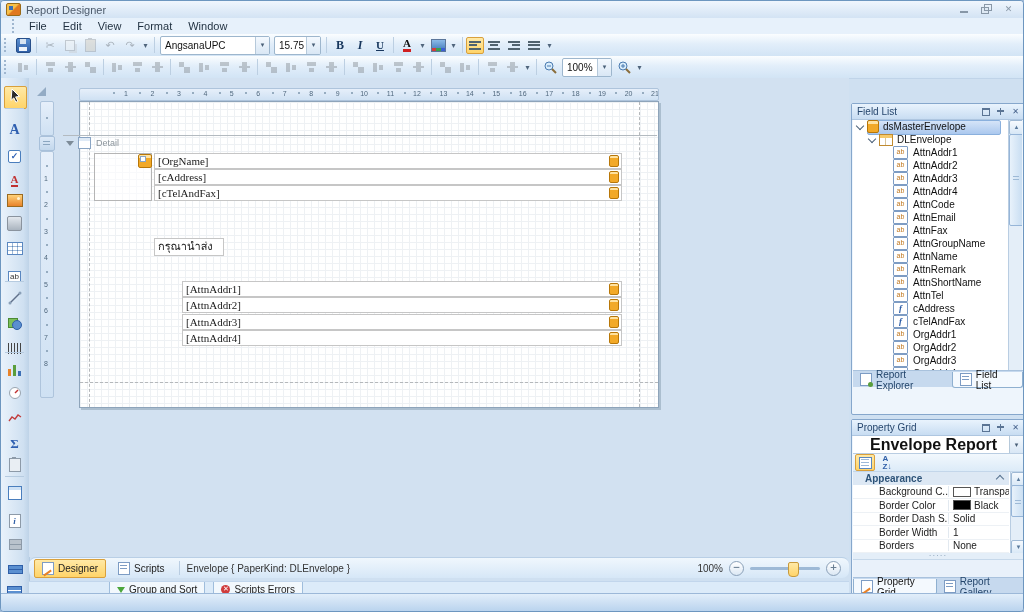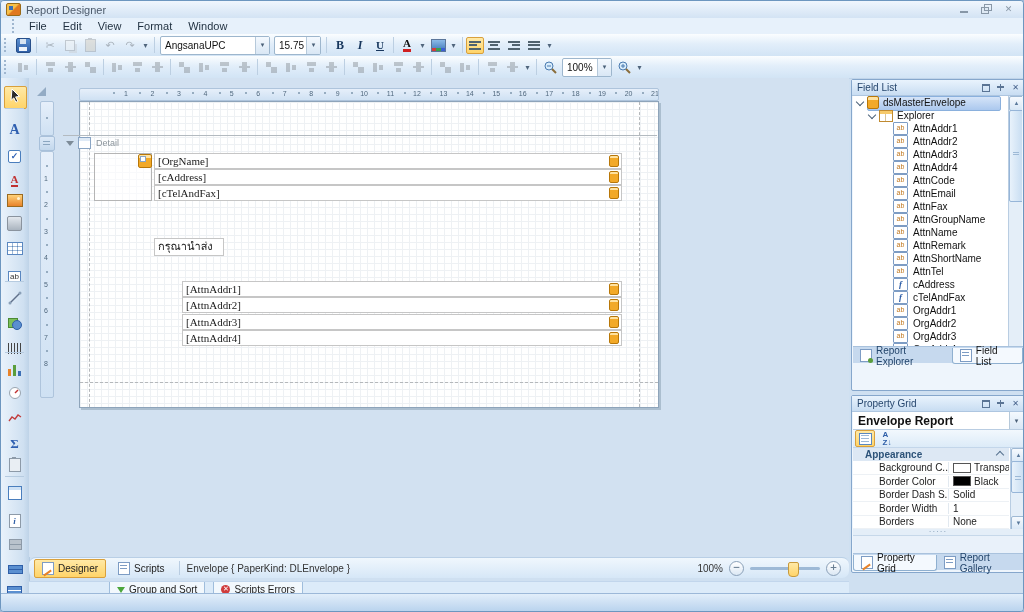--- a/index.html
+++ b/index.html
@@ -136,21 +136,21 @@
   .frow{position:absolute;background:#fff;border:1px solid #c6c6c6;
         font:11px/13px "Liberation Serif",serif;color:#1a1a1a;padding:1px 0 0 3px;box-sizing:border-box;}
   .dbico{position:absolute;top:1px;right:2px;width:8px;height:10px;border:1px solid #b87708;border-radius:2px;
          background:linear-gradient(#ffe2a0 2px,#f2a928 2px);}
   .smarttag{position:absolute;width:12px;height:12px;border:1px solid #b87708;border-radius:2px;
             background:linear-gradient(#ffe2a0 3px,#f2a928 3px);}
   .smarttag::after{content:"";position:absolute;left:1px;top:1px;width:4px;height:4px;background:#fff;border:1px solid #8aa5c4;}
   .watermark{position:absolute;font:bold 12px "Liberation Sans",sans-serif;color:#c6cbd1;letter-spacing:1px;}
 
   
-  .panel{background:#eef5fc;border:1px solid #86a7cc;border-radius:2px;}
+  .panel{background:#eef5fc;border:1px solid #86a7cc;border-radius:2px;margin-top:24px;}
   .phead{height:16px;background:linear-gradient(#e9f3fd,#c8ddf2);border-bottom:1px solid #aec6e0;
          display:flex;align-items:center;font-size:10px;color:#27476e;padding-left:5px;box-sizing:border-box;}
   .phbtns{margin-left:auto;display:flex;gap:6px;margin-right:4px;align-items:center;}
   .phb{width:9px;height:9px;position:relative;}
   .phb-max::before{content:"";position:absolute;left:1px;top:1px;width:6px;height:5px;border:1px solid #5a7494;border-top-width:2px;}
   .phb-pin::before{content:"";position:absolute;left:1px;top:3px;width:7px;height:2px;background:#5a7494;}
   .phb-pin::after{content:"";position:absolute;left:4px;top:1px;width:1px;height:7px;background:#5a7494;}
   .phb-cls{font:bold 8px/9px "DejaVu Sans",sans-serif;color:#44608a;text-align:center;}
   .flbody{position:absolute;left:1px;top:16px;width:169px;height:265px;background:#fff;overflow:hidden;}
   .trow{position:absolute;left:0;width:152px;height:13px;display:flex;align-items:center;font-size:10px;color:#111;}
@@ -175,21 +175,21 @@
   .ptab.on{background:#f4f9fe;border:1px solid #8fb0d0;border-top:none;border-radius:0 0 3px 3px;color:#111;}
   .ticodoc{width:10px;height:11px;border:1px solid #7d9cc4;background:#fff;position:relative;flex:0 0 auto;}
   .g-dot::after{content:"";position:absolute;right:-2px;bottom:-2px;width:5px;height:5px;border-radius:50%;background:#5a9e3c;}
   .b-lines::after{content:"";position:absolute;left:1px;top:2px;width:7px;height:6px;
                   background:repeating-linear-gradient(#7d9cc4 0 1px,transparent 1px 3px);}
   .o-pen::after{content:"";position:absolute;left:0;bottom:0;width:9px;height:2px;background:#e8832a;transform:rotate(-35deg);}
 
   
   .pgsel{position:absolute;left:1px;top:16px;width:170px;height:18px;background:#fff;border-bottom:1px solid #b9cde2;
          display:flex;align-items:center;box-sizing:border-box;}
-  .pgsel b{font-size:12px;color:#111;padding-left:5px;}
+  .pgsel b{font-size:16px;color:#111;padding-left:17px;}
   .pgtb{position:absolute;left:1px;top:34px;width:170px;height:18px;background:linear-gradient(#f2f8fd,#dcebf8);
         border-bottom:1px solid #c3d6ea;display:flex;align-items:center;gap:3px;padding-left:2px;box-sizing:border-box;}
   .pgbtn{width:18px;height:15px;display:flex;align-items:center;justify-content:center;border-radius:2px;}
   .pgbtn.active{background:linear-gradient(#ffe9a6,#ffd469);border:1px solid #d9a03c;}
   .icat{width:11px;height:10px;background:linear-gradient(#fff,#fff),;border:1px solid #5a87c0;background:#fff;position:relative;}
   .icat::after{content:"";position:absolute;left:1px;top:1px;width:8px;height:7px;
                background:repeating-linear-gradient(#9db9d8 0 1px,transparent 1px 3px);}
   .iaz{font:bold 8px/8px "Liberation Sans",sans-serif;color:#2f5fa8;}
   .pgrid{position:absolute;left:1px;top:52px;width:170px;height:81px;background:#fff;overflow:hidden;}
   .pcat{position:absolute;left:0;top:0;width:156px;height:13px;background:#dde8f4;color:#2d5379;
@@ -605,21 +605,21 @@
     <div class="flbody" id="fl-body">
         <div class="tsel" style="left: 14px; top: 0px; width: 132px; height: 13px;"></div>
         <div class="trow" style="top: 0px; left: 4px;">
           <span class="chev"></span>
           <span class="ico-db"></span>
           <span>dsMasterEnvelope</span>
         </div>
         <div class="trow" style="top: 13px; left: 16px;">
           <span class="chev"></span>
           <span class="ico-tbl"></span>
-          <span>Explorer</span>
+          <span>DLEnvelope</span>
         </div>
         <div class="trow" style="top: 26px; left: 40px;">
           <span class="ico-ab">ab</span>
           <span>AttnAddr1</span>
         </div>
         <div class="trow" style="top: 39px; left: 40px;">
           <span class="ico-ab">ab</span>
           <span>AttnAddr2</span>
         </div>
         <div class="trow" style="top: 52px; left: 40px;">

